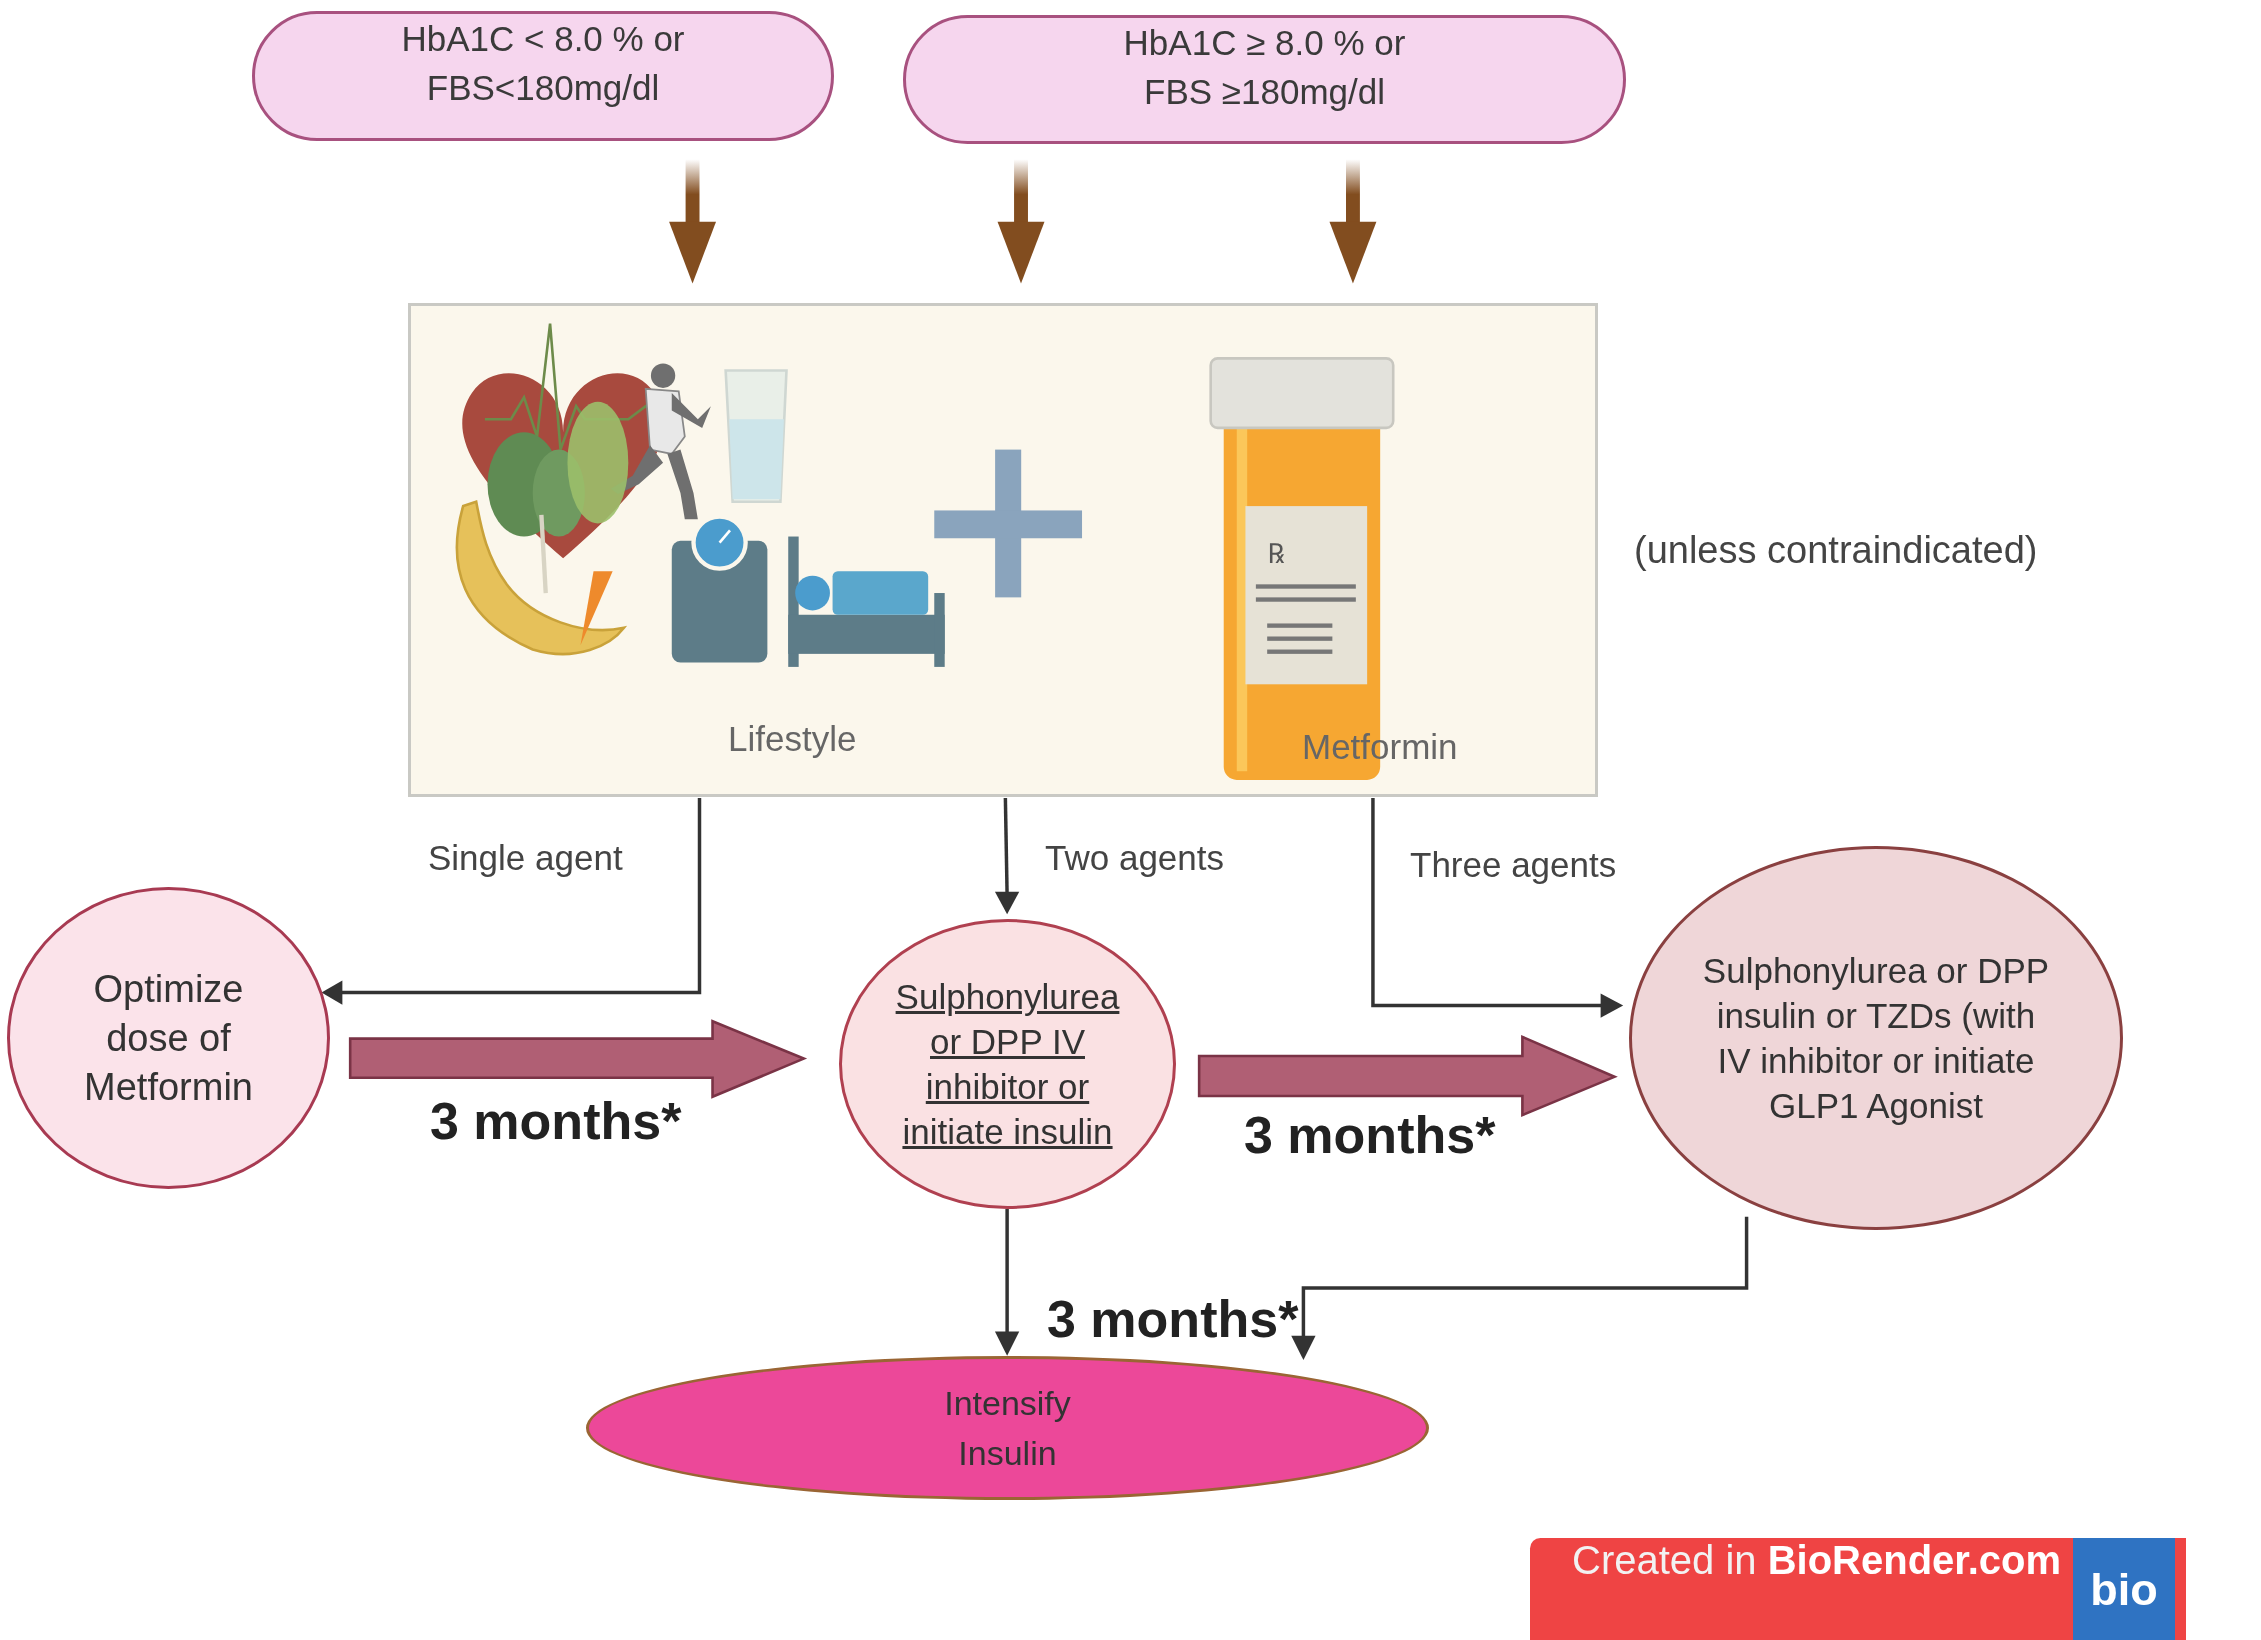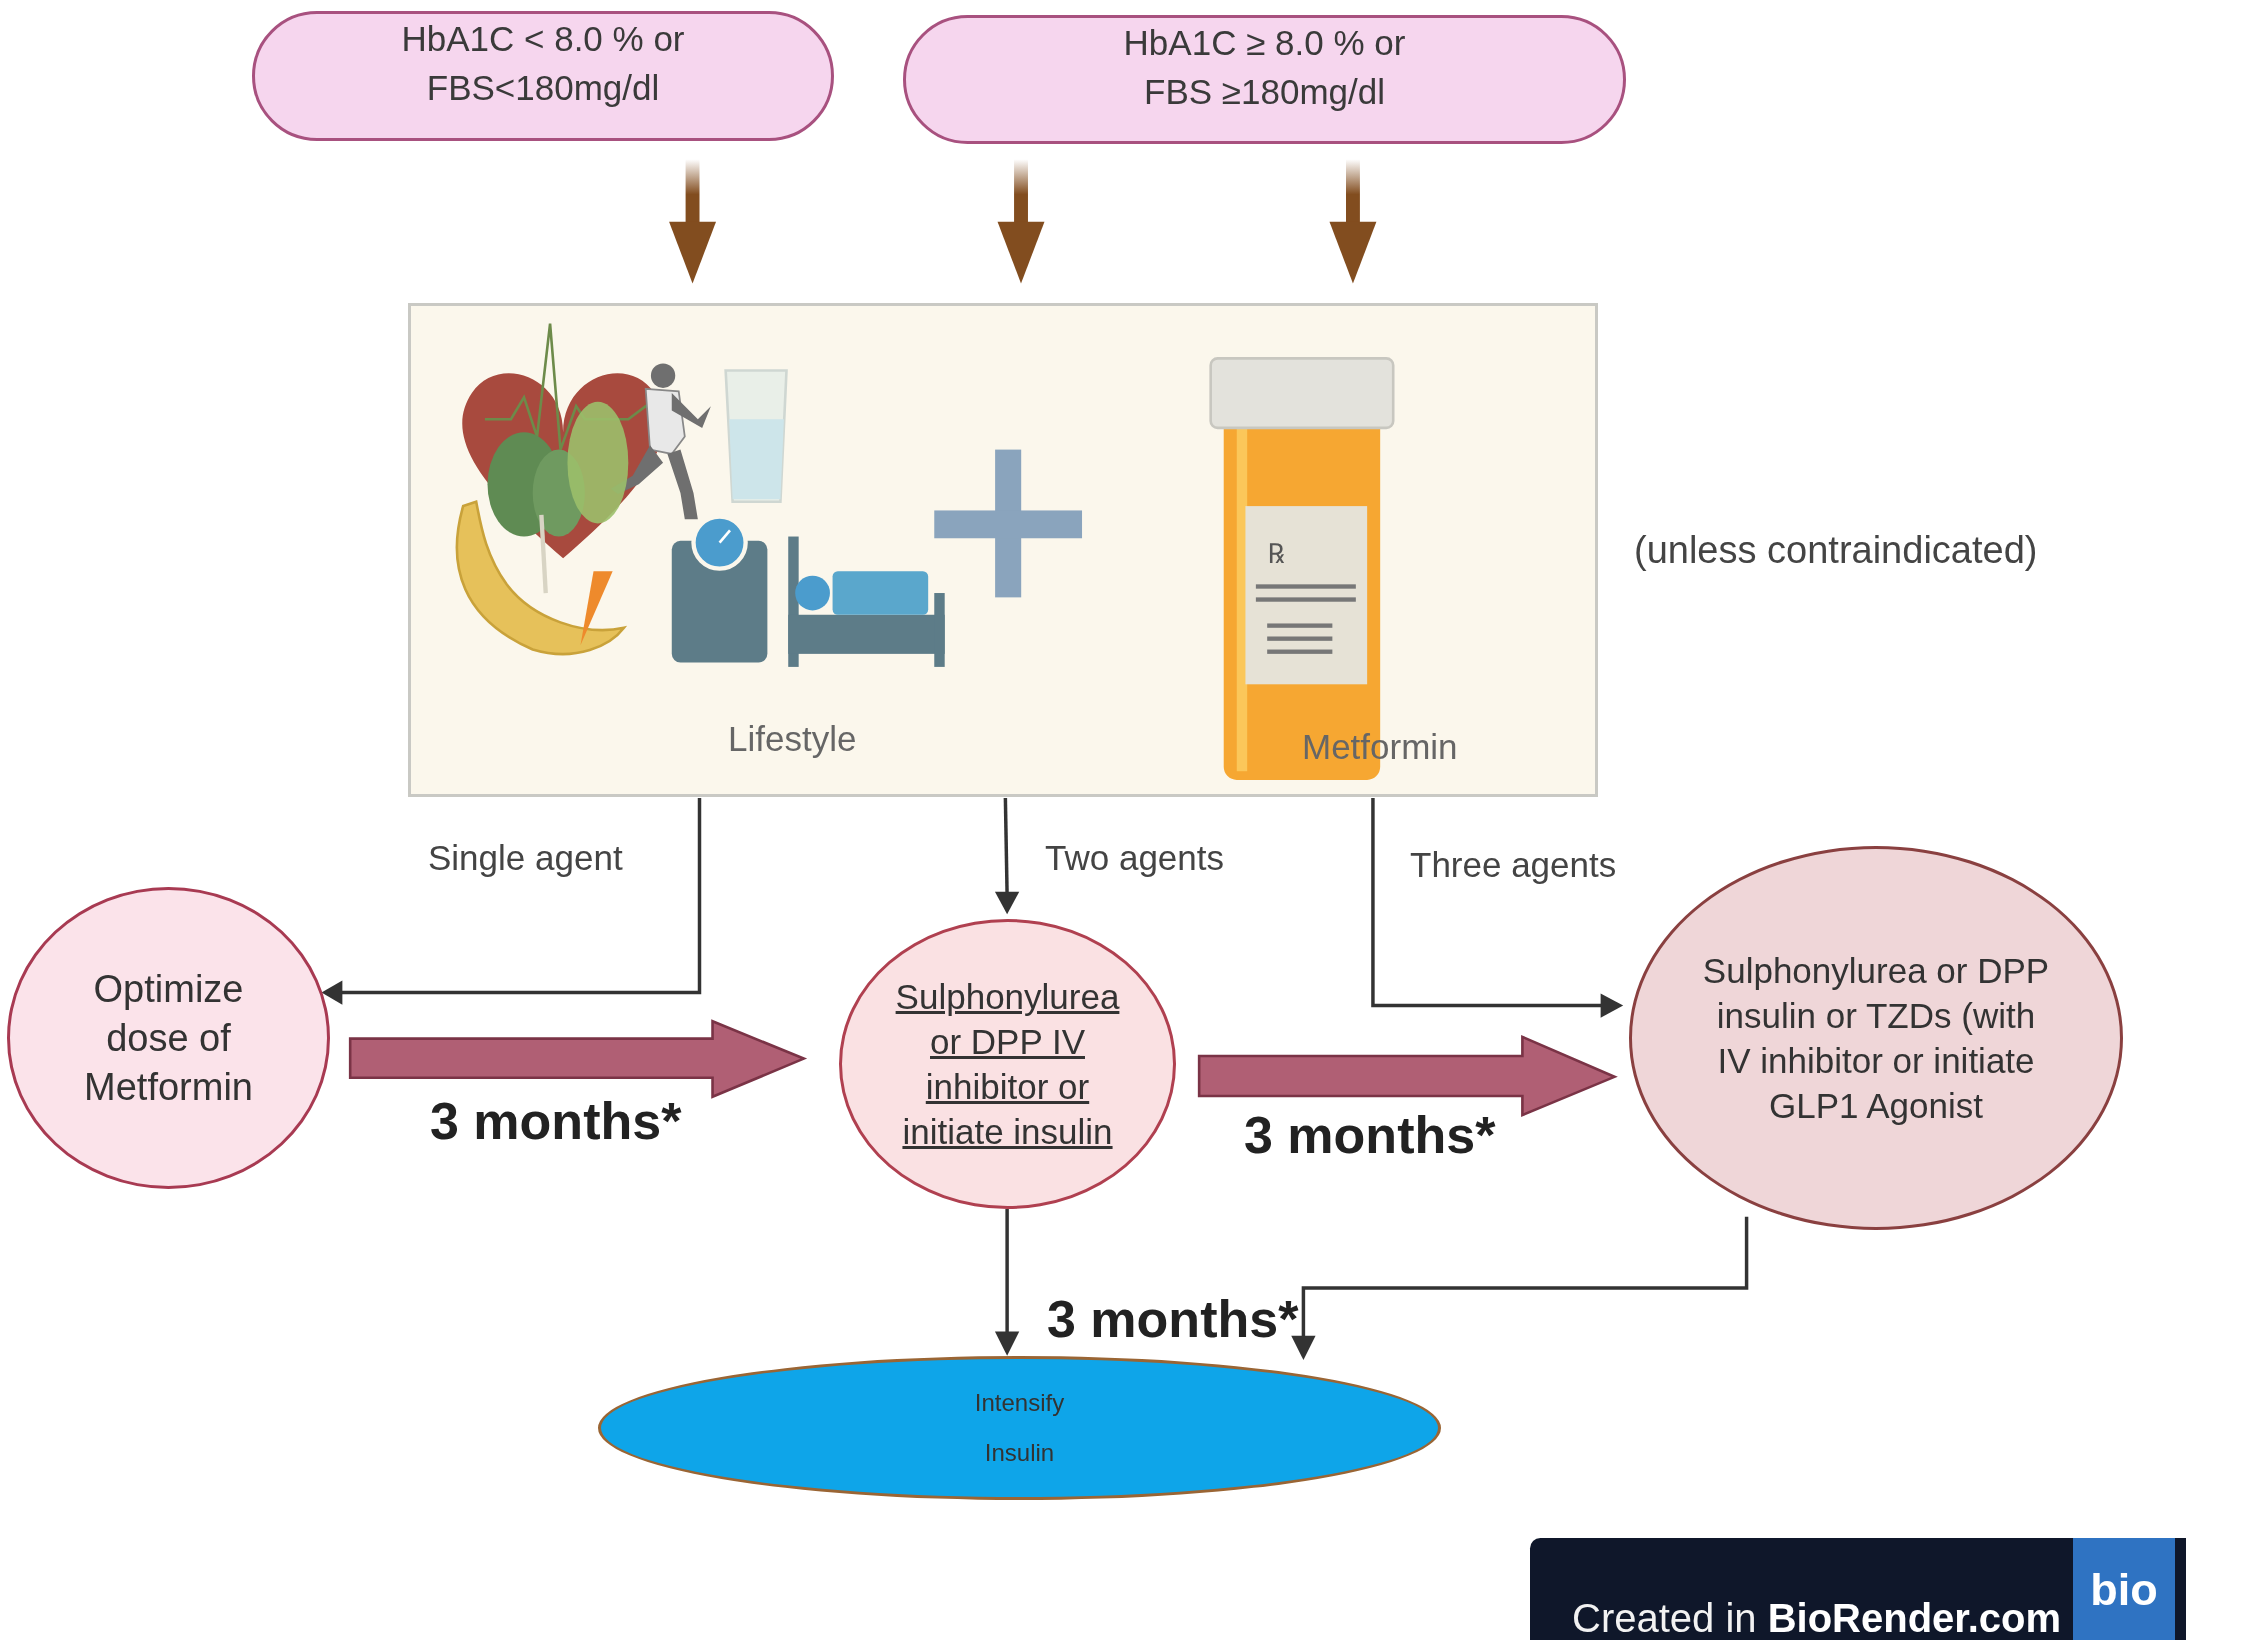--- a/index.html
+++ b/index.html
@@ -3,21 +3,21 @@
 <meta charset="utf-8">
 <style>
   html,body{margin:0;padding:0;background:#fff;}
   body{width:2261px;height:1641px;position:relative;overflow:hidden;font-family:"Liberation Sans",sans-serif;color:#333;}
   .abs{position:absolute;}
   .cond{position:absolute;background:#f6d6ee;border:3.5px solid #a8517f;border-radius:65px;display:flex;justify-content:center;text-align:center;font-size:35px;line-height:49px;color:#3a3a3a;box-sizing:border-box;}
   .mainbox{position:absolute;left:408px;top:303px;width:1190px;height:494px;background:#fbf7ec;border:3.5px solid #c9c9c4;box-sizing:border-box;}
   .lbl{position:absolute;font-size:35px;color:#444;white-space:nowrap;}
   .bold{font-weight:bold;color:#222;font-size:52px;}
   .node{position:absolute;display:flex;align-items:center;justify-content:center;text-align:center;border-radius:50%;box-sizing:border-box;color:#333;}
-  .badge{position:absolute;left:1530px;top:1538px;width:656px;height:103px;background:#0f172a;border-radius:10.4px 0 0 0;display:flex;align-items:flex-end;}
+  .badge{position:absolute;left:1530px;top:1538px;width:656px;height:103px;background:#ef4444;border-radius:10.4px 0 0 0;display:flex;align-items:flex-start;}
   .badge-text{color:#f2f2f2;font-size:40px;margin-left:42px;white-space:nowrap;}
   .badge-text b{color:#fff;}
   .badge-logo{position:absolute;right:11px;top:0;width:102px;height:103px;background:#2f73c2;color:#fff;font-weight:bold;font-size:45px;display:flex;align-items:center;justify-content:center;}
 </style>
 </head>
 <body>
 
 <div class="cond" style="left:252px;top:11.3px;width:582px;height:130px;">
   <div>
     <div>HbA1C &lt; 8.0 %  or</div>
@@ -169,21 +169,21 @@
 
 <div class="node" style="left:1629px;top:846px;width:494px;height:384px;background:#efd6d8;border:3.5px solid #8a4040;font-size:35px;line-height:45px;">
   <div>
     <div>Sulphonylurea or DPP</div>
     <div>insulin or TZDs (with</div>
     <div>IV inhibitor or initiate</div>
     <div>GLP1 Agonist</div>
   </div>
 </div>
 
-<div class="node" style="left:598px;top:1356px;width:843px;height:144px;background:#0ea5e9;border:3.5px solid #9a6534;font-size:24px;line-height:50px;">
+<div class="node" style="left:586px;top:1356px;width:843px;height:144px;background:#ec4899;border:3.5px solid #9a6534;font-size:34px;line-height:50px;">
   <div>
     <div>Intensify</div>
     <div>Insulin</div>
   </div>
 </div>
 
 <div class="lbl bold" style="left:430px;top:1091px;">3 months*</div>
 <div class="lbl bold" style="left:1244px;top:1105px;">3 months*</div>
 <div class="lbl bold" style="left:1047px;top:1289px;">3 months*</div>
 

